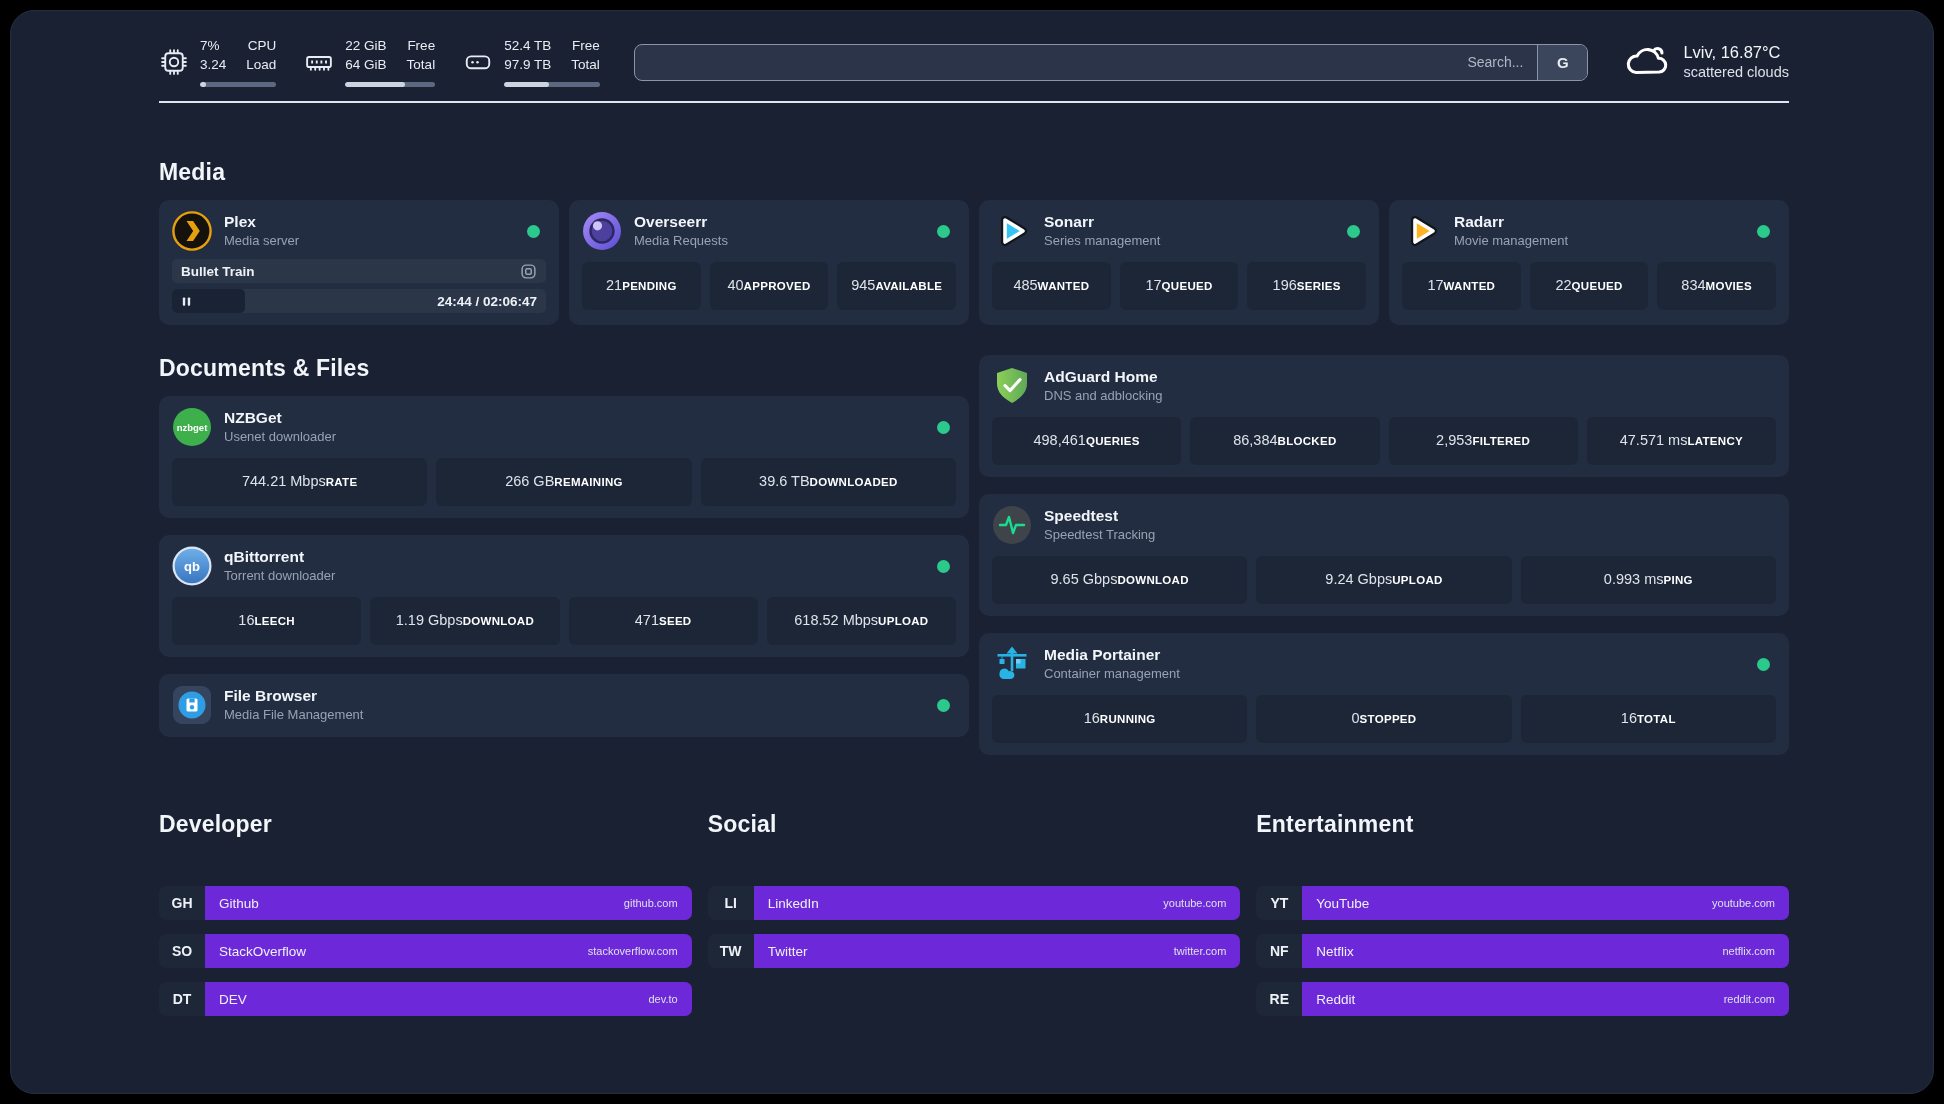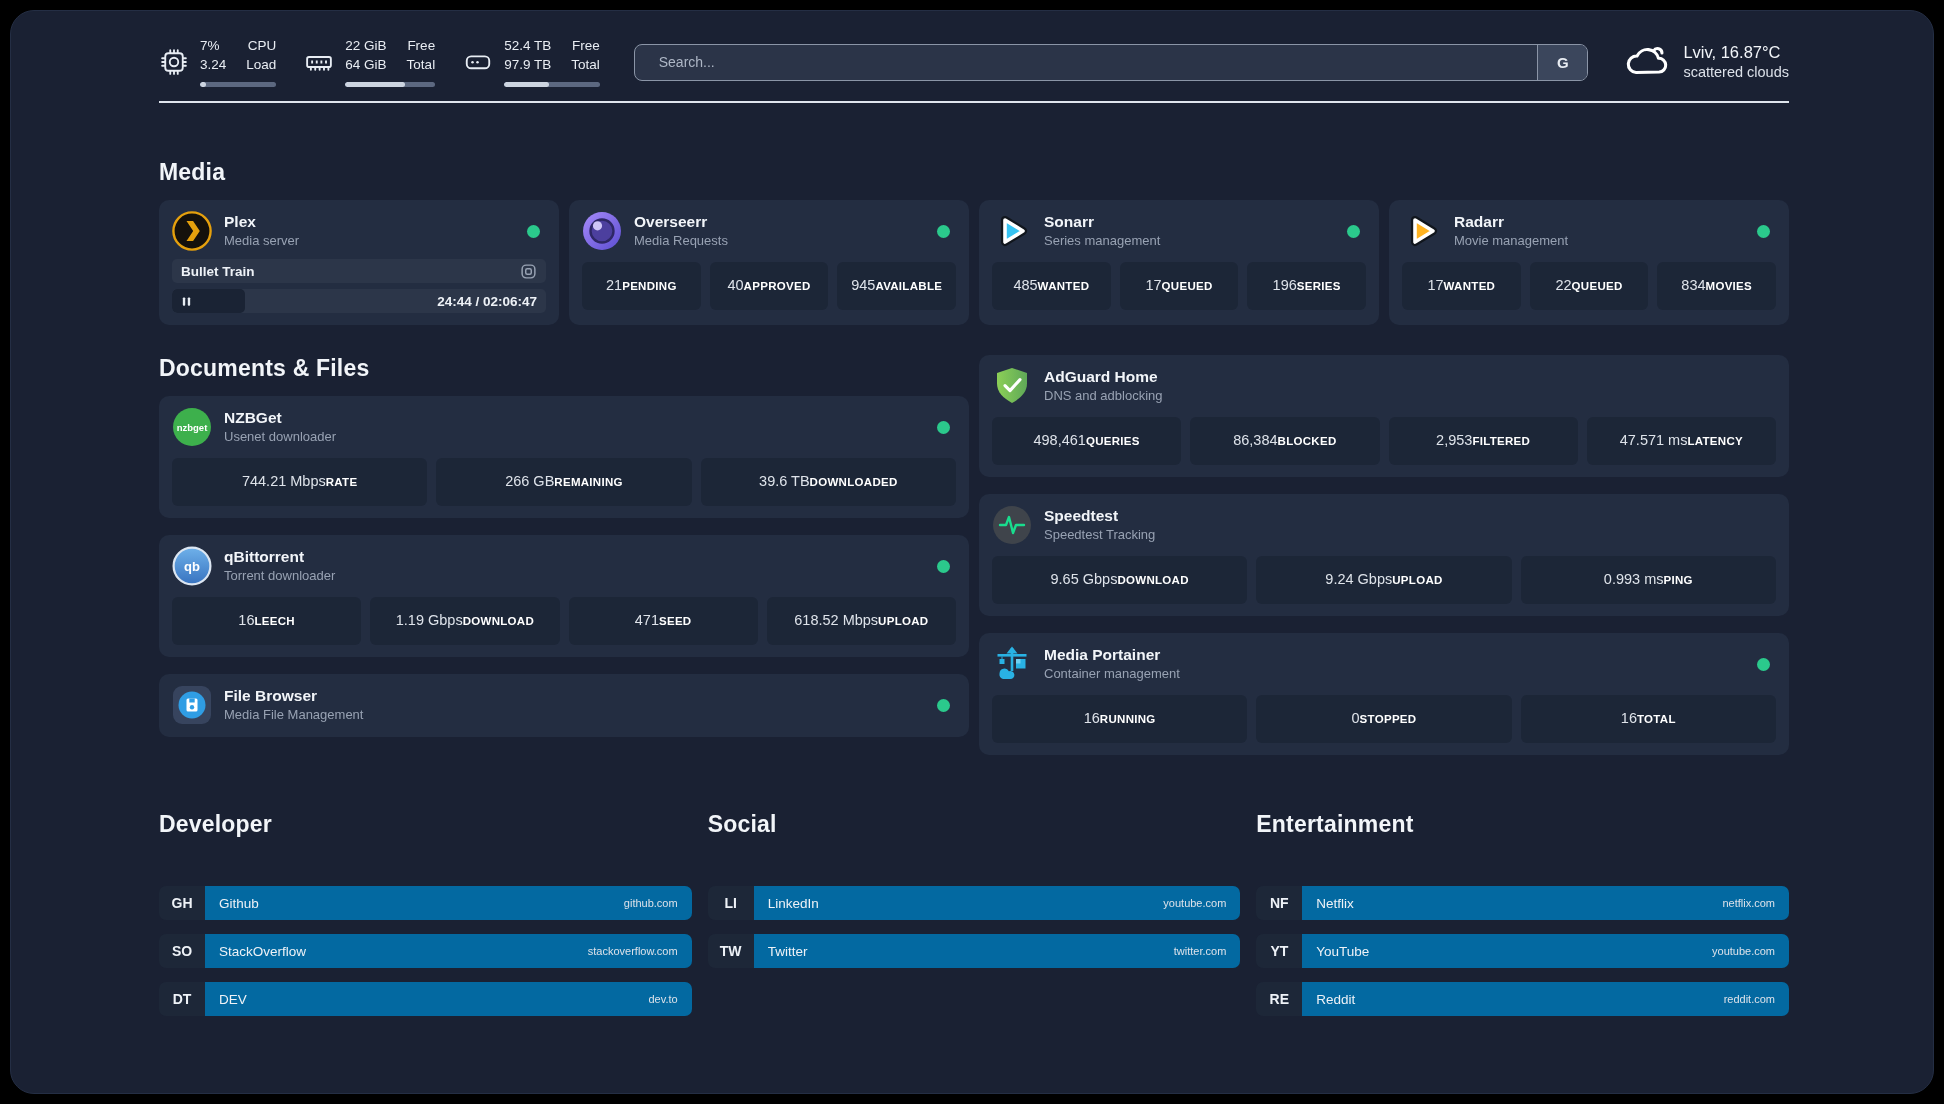--- a/index.html
+++ b/index.html
@@ -27,22 +27,23 @@
   .sys-bar { height:5px; border-radius:3px; background:#5c6880; margin-top:7px; overflow:hidden; }
   .sys-bar-fill { height:100%; border-radius:3px; background:#ccd4e0; }
 
   .searchbar {
     flex:1; max-width:992px; height:37px; margin-left:34px;
     background:#2b3448; border:1px solid #8b95a7; border-radius:8px;
     display:flex; align-items:stretch; overflow:hidden;
   }
   .searchbar input {
     flex:1; background:transparent; border:none; outline:none;
-    color:#e9edf3; font-size:14px; padding:0 24px;
+    color:#e9edf3; font-size:14px; padding:0 14px;
     font-family:"Liberation Sans","DejaVu Sans",sans-serif;
+    text-align:right;
   }
   .searchbar input::placeholder { color:#aeb7c6; }
   .g-btn {
     width:50px; border:none; border-left:1px solid #8b95a7; background:#3b465c;
     color:#e9edf3; font-size:15px; font-weight:bold; cursor:pointer;
     font-family:"Liberation Sans","DejaVu Sans",sans-serif;
   }
   .weather { margin-left:36px; display:flex; align-items:center; gap:13px; flex-shrink:0; }
   .weather-texts { display:flex; flex-direction:column; line-height:1.35; }
   .weather-title { font-size:16.5px; font-weight:500; color:#f2f5f9; }
@@ -93,21 +94,21 @@
   .links { margin-top:56px; display:grid; grid-template-columns:repeat(3,1fr); gap:16px; align-items:start; }
   .link-col h2 { margin-bottom:16px; }
   .link-rows { display:flex; flex-direction:column; gap:14px;margin-top:48px; }
   .link-line { display:flex; height:34px; cursor:pointer; }
   .link-abbr {
     width:46px; flex-shrink:0; background:#1d2738; border-radius:7px 0 0 7px;
     display:flex; align-items:center; justify-content:center;
     font-size:14px; font-weight:bold; color:#eef2f7;
   }
   .link-main {
-    flex:1; background:#0369a1; border-radius:0 7px 7px 0;
+    flex:1; background:#6d28d9; border-radius:0 7px 7px 0;
     display:flex; align-items:center; justify-content:space-between; padding:12px 14px;
   }
   .link-name { font-size:13.5px; font-weight:500; color:#eef2f7; }
   .link-url { font-size:11px; color:#dde2ea; }
 </style>
 </head>
 <body>
 
 <div class="frame">
   <div class="dashboard">
@@ -584,34 +585,34 @@
                 <span class="link-name">Twitter</span>
                 <span class="link-url">twitter.com</span>
               </span>
             </div>
           </div>
         </div>
         <div class="link-col">
           <h2 class="section-title">Entertainment</h2>
           <div class="link-rows">
             <div class="link-line">
+              <span class="link-abbr">YT</span>
+              <span class="link-main">
+                <span class="link-name">YouTube</span>
+                <span class="link-url">youtube.com</span>
+              </span>
+            </div>
+            <div class="link-line">
               <span class="link-abbr">NF</span>
               <span class="link-main">
                 <span class="link-name">Netflix</span>
                 <span class="link-url">netflix.com</span>
               </span>
             </div>
             <div class="link-line">
-              <span class="link-abbr">YT</span>
-              <span class="link-main">
-                <span class="link-name">YouTube</span>
-                <span class="link-url">youtube.com</span>
-              </span>
-            </div>
-            <div class="link-line">
               <span class="link-abbr">RE</span>
               <span class="link-main">
                 <span class="link-name">Reddit</span>
                 <span class="link-url">reddit.com</span>
               </span>
             </div>
           </div>
         </div>
       </div>
 

